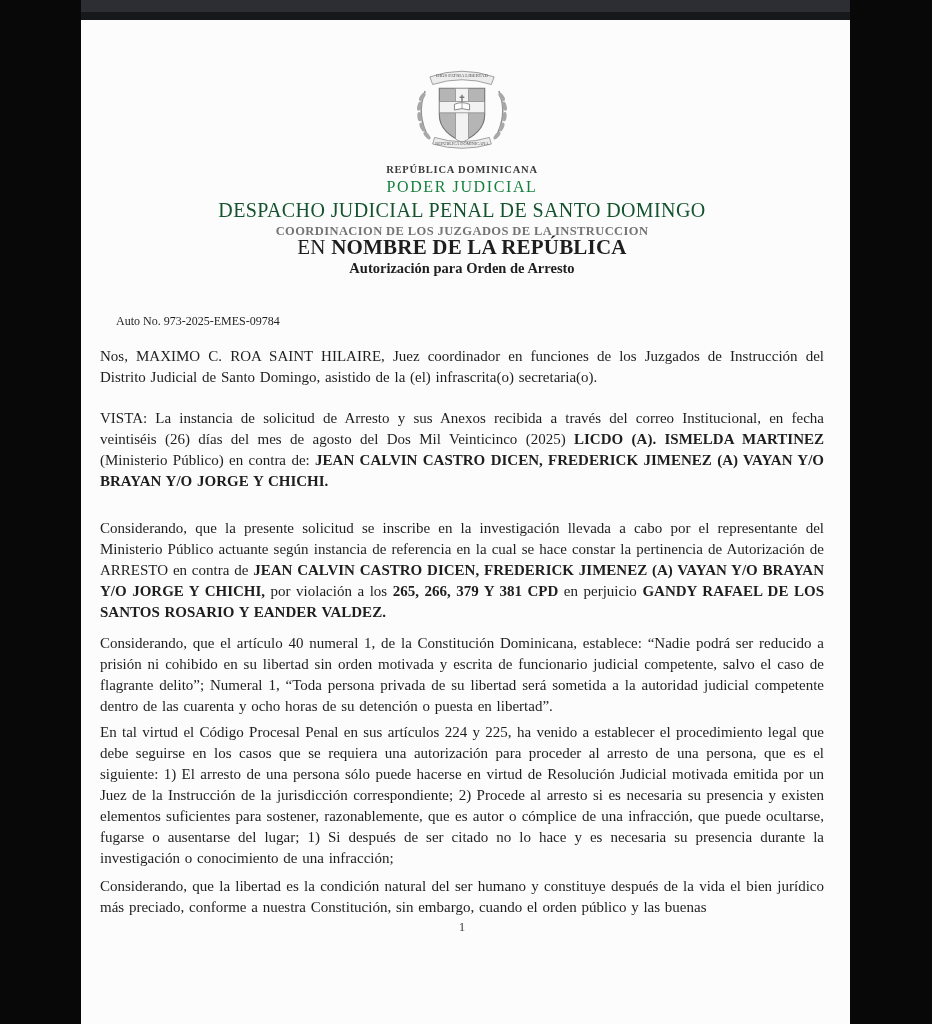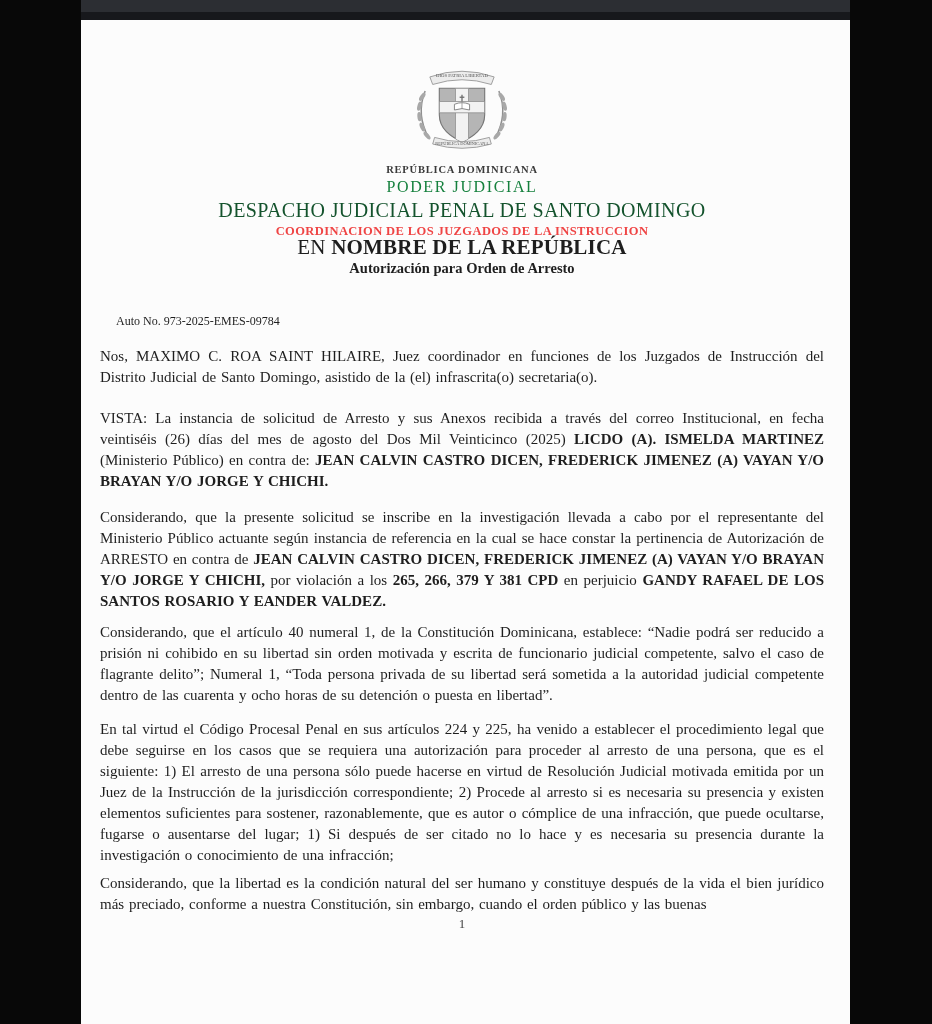--- a/index.html
+++ b/index.html
@@ -17,32 +17,32 @@
     height:1004px;box-sizing:border-box;
     background:#fcfcfc;color:#1e1e1e;
     padding:0 26px 0 19px;
     filter:blur(0.24px);
   }
   .center{text-align:center;}
   .emblem-wrap{padding-top:42px;text-align:center;line-height:0;}
   .hdr1{margin-top:6px;font-size:10.5px;line-height:12px;font-weight:bold;letter-spacing:.8px;color:#3a3a3a;}
   .hdr2{margin-top:2px;font-size:16px;line-height:18px;letter-spacing:1.6px;color:#15803d;}
   .hdr3{margin-top:3px;font-size:20px;line-height:22px;letter-spacing:.4px;color:#14532d;}
-  .hdr4{margin-top:3px;font-size:12.5px;line-height:14px;font-weight:bold;letter-spacing:.4px;color:#ef4444;}
+  .hdr4{margin-top:3px;font-size:12.5px;line-height:14px;font-weight:bold;letter-spacing:.4px;color:#737373;}
   .title-main{font-size:21px;line-height:18px;letter-spacing:.2px;}
   .title-main b{letter-spacing:.2px;}
   .title-sub{margin-top:4px;font-size:14.5px;line-height:17px;font-weight:bold;}
   .case-line{margin-top:34px;padding-left:16px;font-size:12px;line-height:21px;}
   .para{font-size:15px;line-height:21px;text-align:justify;word-spacing:1px;}
   .mt-p1{margin-top:14px;}
   .mt-p2{margin-top:20px;}
   .mid-heading{margin-top:18px;font-size:15px;line-height:21px;text-align:center;letter-spacing:.3px;}
-  .mt-p3{margin-top:15px;}
+  .mt-p3{margin-top:26px;}
   .mt-p4{margin-top:10px;}
-  .mt-p5{margin-top:13px;}
+  .mt-p5{margin-top:5px;}
   .mt-p6{margin-top:7px;}
   .page-num{margin-top:1px;text-align:center;font-size:13px;line-height:15px;color:#444;}
   b{font-weight:bold;}
 </style>
 </head>
 <body>
 
 <div class="stage">
   <div class="doc-col">
     <div class="chrome-bar-1"></div>

